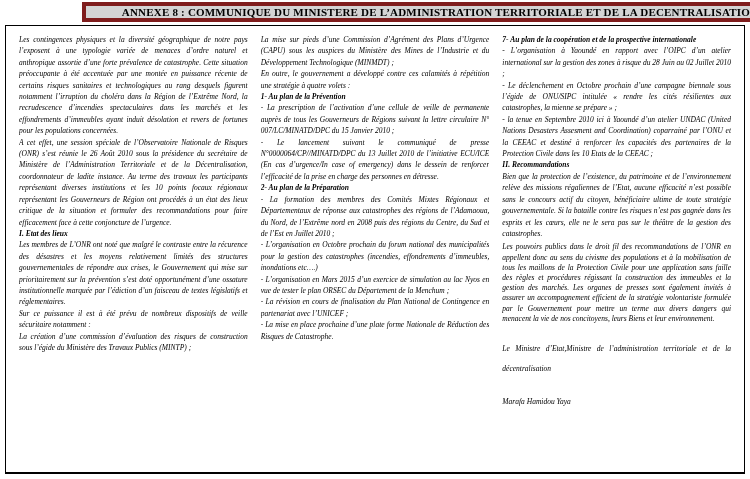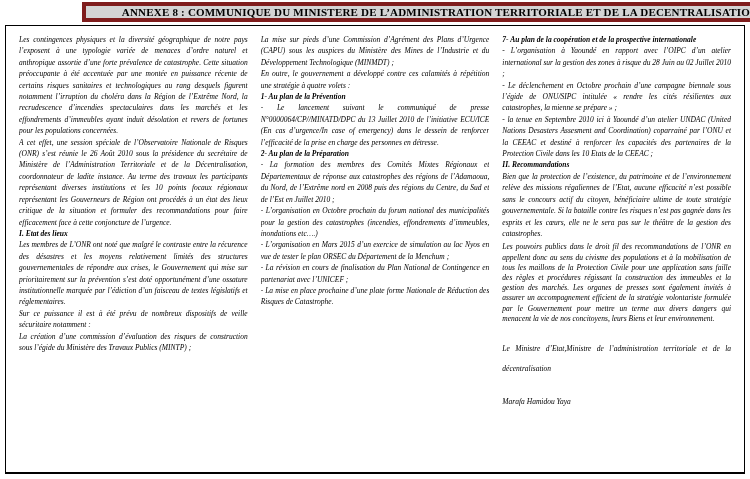--- a/index.html
+++ b/index.html
@@ -70,20 +70,21 @@
         <p class="block normal">A cet effet, une session spéciale de l’Observatoire Nationale de Risques (ONR) s’est réunie le 26 Août 2010 sous la présidence du secrétaire de Ministère de l’Administration Territoriale et de la Décentralisation, coordonnateur de ladite instance. Au terme des travaux les participants représentant diverses institutions et les 10 points focaux régionaux représentant les Gouverneurs de Région ont procédés à un état des lieux critique de la situation et formuler des recommandations pour faire efficacement face à cette conjoncture de l’urgence.</p>
         <p class="block bold">I. Etat des lieux</p>
         <p class="block normal">Les membres de L’ONR ont noté que malgré le contraste entre la récurence des désastres et les moyens relativement limités des structures gouvernementales de répondre aux crises, le Gouvernement qui mise sur prioritairement sur la prévention s’est doté opportunément d’une ossature institutionnelle marquée par l’édiction d’un faisceau de textes législatifs et réglementaires.</p>
         <p class="block normal">Sur ce puissance il est à été prévu de nombreux dispositifs de veille sécuritaire notamment :</p>
         <p class="block normal">La création d’une commission d’évaluation des risques de construction sous l’égide du Ministère des Travaux Publics (MINTP) ;</p>
       </div>
     <div class="column">
         <p class="block normal">La mise sur pieds d’une Commission d’Agrément des Plans d’Urgence (CAPU) sous les auspices du Ministère des Mines de l’Industrie et du Développement Technologique (MINMDT) ;</p>
         <p class="block normal">En outre, le gouvernement a développé contre ces calamités à répétition une stratégie à quatre volets :</p>
         <p class="block bold">1- Au plan de la Prévention</p>
+        <p class="block normal">- La prescription de l’activation d’une cellule de veille de permanente auprès de tous les Gouverneurs de Régions suivant la lettre circulaire N° 007/LC/MINATD/DPC du 15 Janvier 2010 ;</p>
         <p class="block normal">- Le lancement suivant le communiqué de presse N°0000064/CP//MINATD/DPC du 13 Juillet 2010 de l’initiative ECU/ICE (En cas d’urgence/In case of emergency) dans le dessein de renforcer l’efficacité de la prise en charge des personnes en détresse.</p>
         <p class="block bold">2- Au plan de la Préparation</p>
         <p class="block normal">- La formation des membres des Comités Mixtes Régionaux et Départementaux de réponse aux catastrophes des régions de l’Adamaoua, du Nord, de l’Extrême nord en  2008 puis des régions du Centre, du Sud et de l’Est en Juillet 2010 ;</p>
         <p class="block normal">- L’organisation en Octobre prochain du forum national des municipalités pour la gestion des catastrophes (incendies, effondrements d’immeubles, inondations etc….)</p>
         <p class="block normal">- L’organisation en Mars 2015 d’un exercice de  simulation au lac Nyos en vue de tester le plan ORSEC du Département de la Menchum ;</p>
         <p class="block normal">- La révision en cours de finalisation du Plan National de Contingence en partenariat avec l’UNICEF ;</p>
         <p class="block normal">- La mise en place prochaine d’une plate forme Nationale de Réduction des Risques de Catastrophe.</p>
       </div>
     <div class="column">
         <p class="block bold">7- Au plan de la coopération et de la prospective internationale</p>

